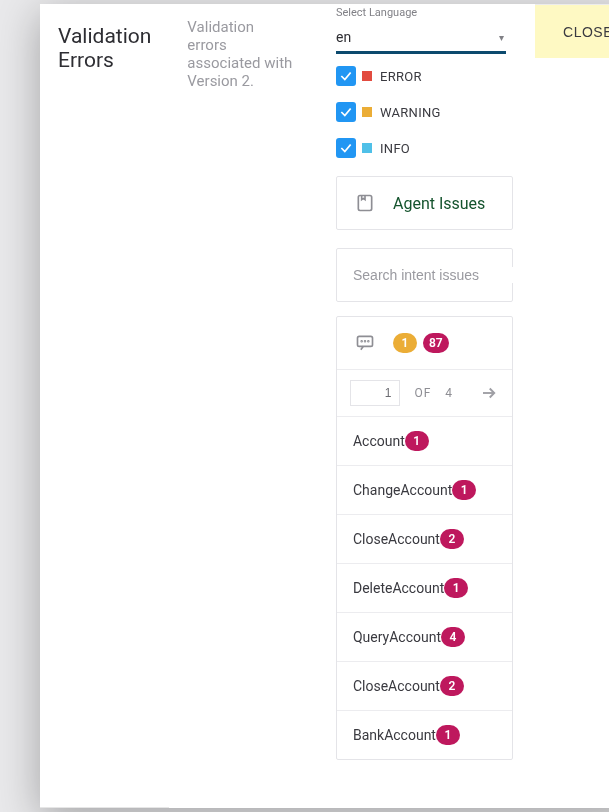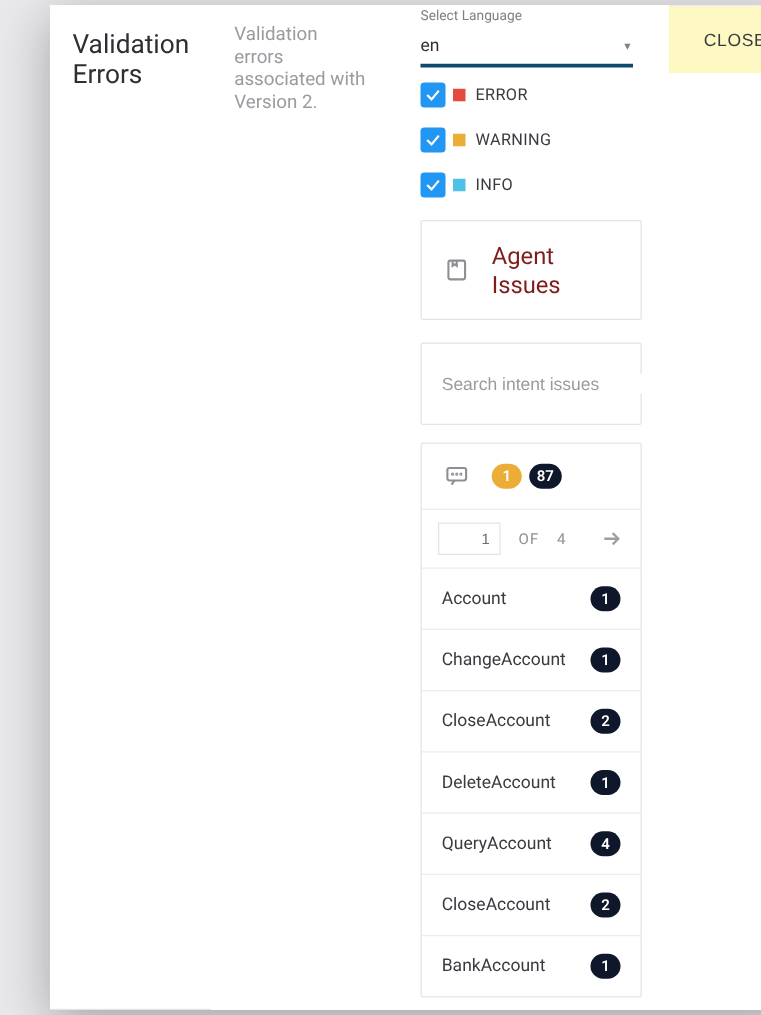--- a/index.html
+++ b/index.html
@@ -119,51 +119,51 @@
     padding: 16px 18px;
     gap: 18px;
   }
   .panel-header .icon-slot {
     width: 20px; height: 20px;
     color: #8e8e94;
     display: flex; align-items:center; justify-content:center;
     flex: none;
   }
   .panel-header h2 {
-    font-size: 19px;
+    font-size: 16px;
     font-weight: 400;
-    color: #7f1d1d;
+    color: #14532d;
     flex: 1 1 auto;
   }
   .badges {
     display: flex; gap: 6px;
   }
   .badge {
     min-width: 24px;
     height: 20px;
     padding: 0 6px;
     border-radius: 10px;
     font-size: 12px;
     font-weight: 600;
     color: #fff;
     display: flex;
     align-items: center;
     justify-content: center;
   }
   .badge-warning { background: #ebad36; }
-  .badge-error   { background: #0f172a; }
+  .badge-error   { background: #be185d; }
   .search-panel {
     border: 1px solid #e4e4e8;
     border-radius: 2px;
     background: #fff;
     margin-bottom: 14px;
     display: flex;
     align-items: center;
     padding: 0 16px;
-    height: 66px;
+    height: 54px;
   }
   .search-input {
     flex: 1 1 auto;
     border: none;
     outline: none;
     font-size: 14px;
     color: #3a3a40;
   }
   .search-input::placeholder { color: #9a9aa0; }
   .search-icon {
@@ -195,21 +195,20 @@
   .pager-next {
     width: 18px; height: 18px;
     color: #9e9ea4;
     cursor: pointer;
     display:flex; align-items:center; justify-content:center;
   }
   .intent-list .row {
     border-top: 1px solid #ececef;
     display: flex;
     align-items: center;
-    justify-content: space-between;
     padding: 14px 16px;
     font-size: 14px;
     color: #3a3a40;
     cursor: pointer;
   }
   .dialog-footer {
     border-top: 1px solid #ececec;
     height: 54px;
     display: flex;
     align-items: center;

